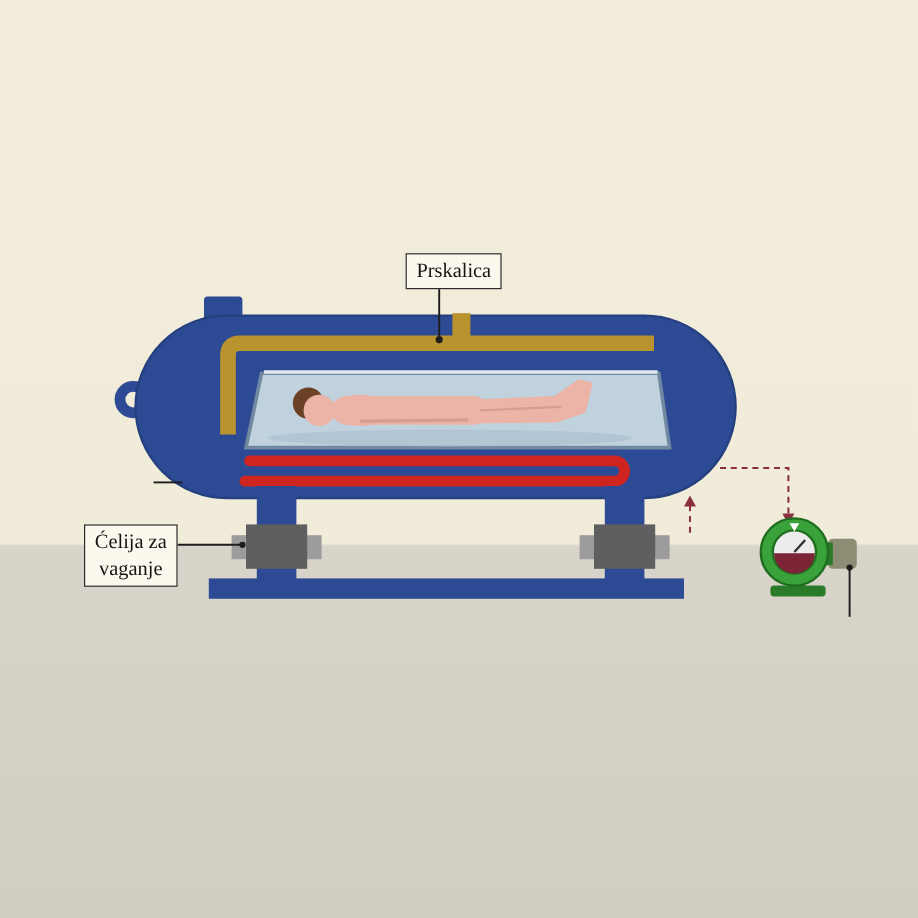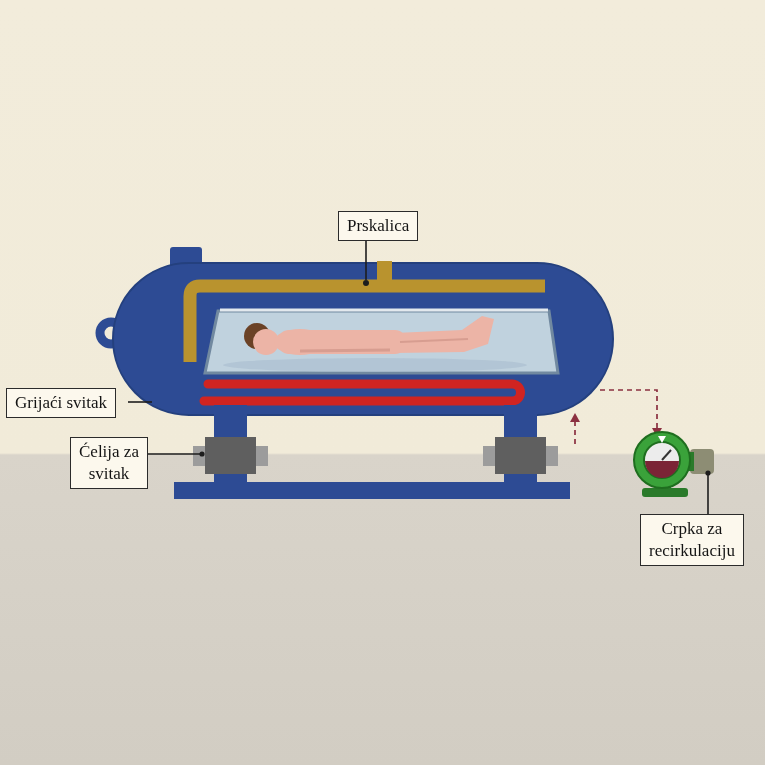--- a/index.html
+++ b/index.html
@@ -102,28 +102,21 @@
       <circle cx="202" cy="454" r="2.6" fill="#1d1d1d"></circle>
       <line x1="708" y1="474" x2="708" y2="514" stroke-width="1.6" stroke="#1d1d1d"></line>
       <circle cx="708" cy="473" r="2.6" fill="#1d1d1d"></circle>
     </g>
   </svg>
 
   <div class="label-box" style="left:338px;top:211px;">
     <span>Prskalica</span>
   </div>
 
-  <div class="label-box" style="left:6px;top:388px;">
-    <span>Grijaći svitak</span>
-  </div>
 
   <div class="label-box" style="left:38px;top:437px;margin-left:32px;">
     <span>Ćelija za</span>
-    <span>svitak</span>
+    <span>vaganje</span>
   </div>
 
-  <div class="label-box" style="left:640px;top:514px;">
-    <span>Crpka za</span>
-    <span>recirkulaciju</span>
-  </div>
 
 
 </div>
 
 </body></html>

